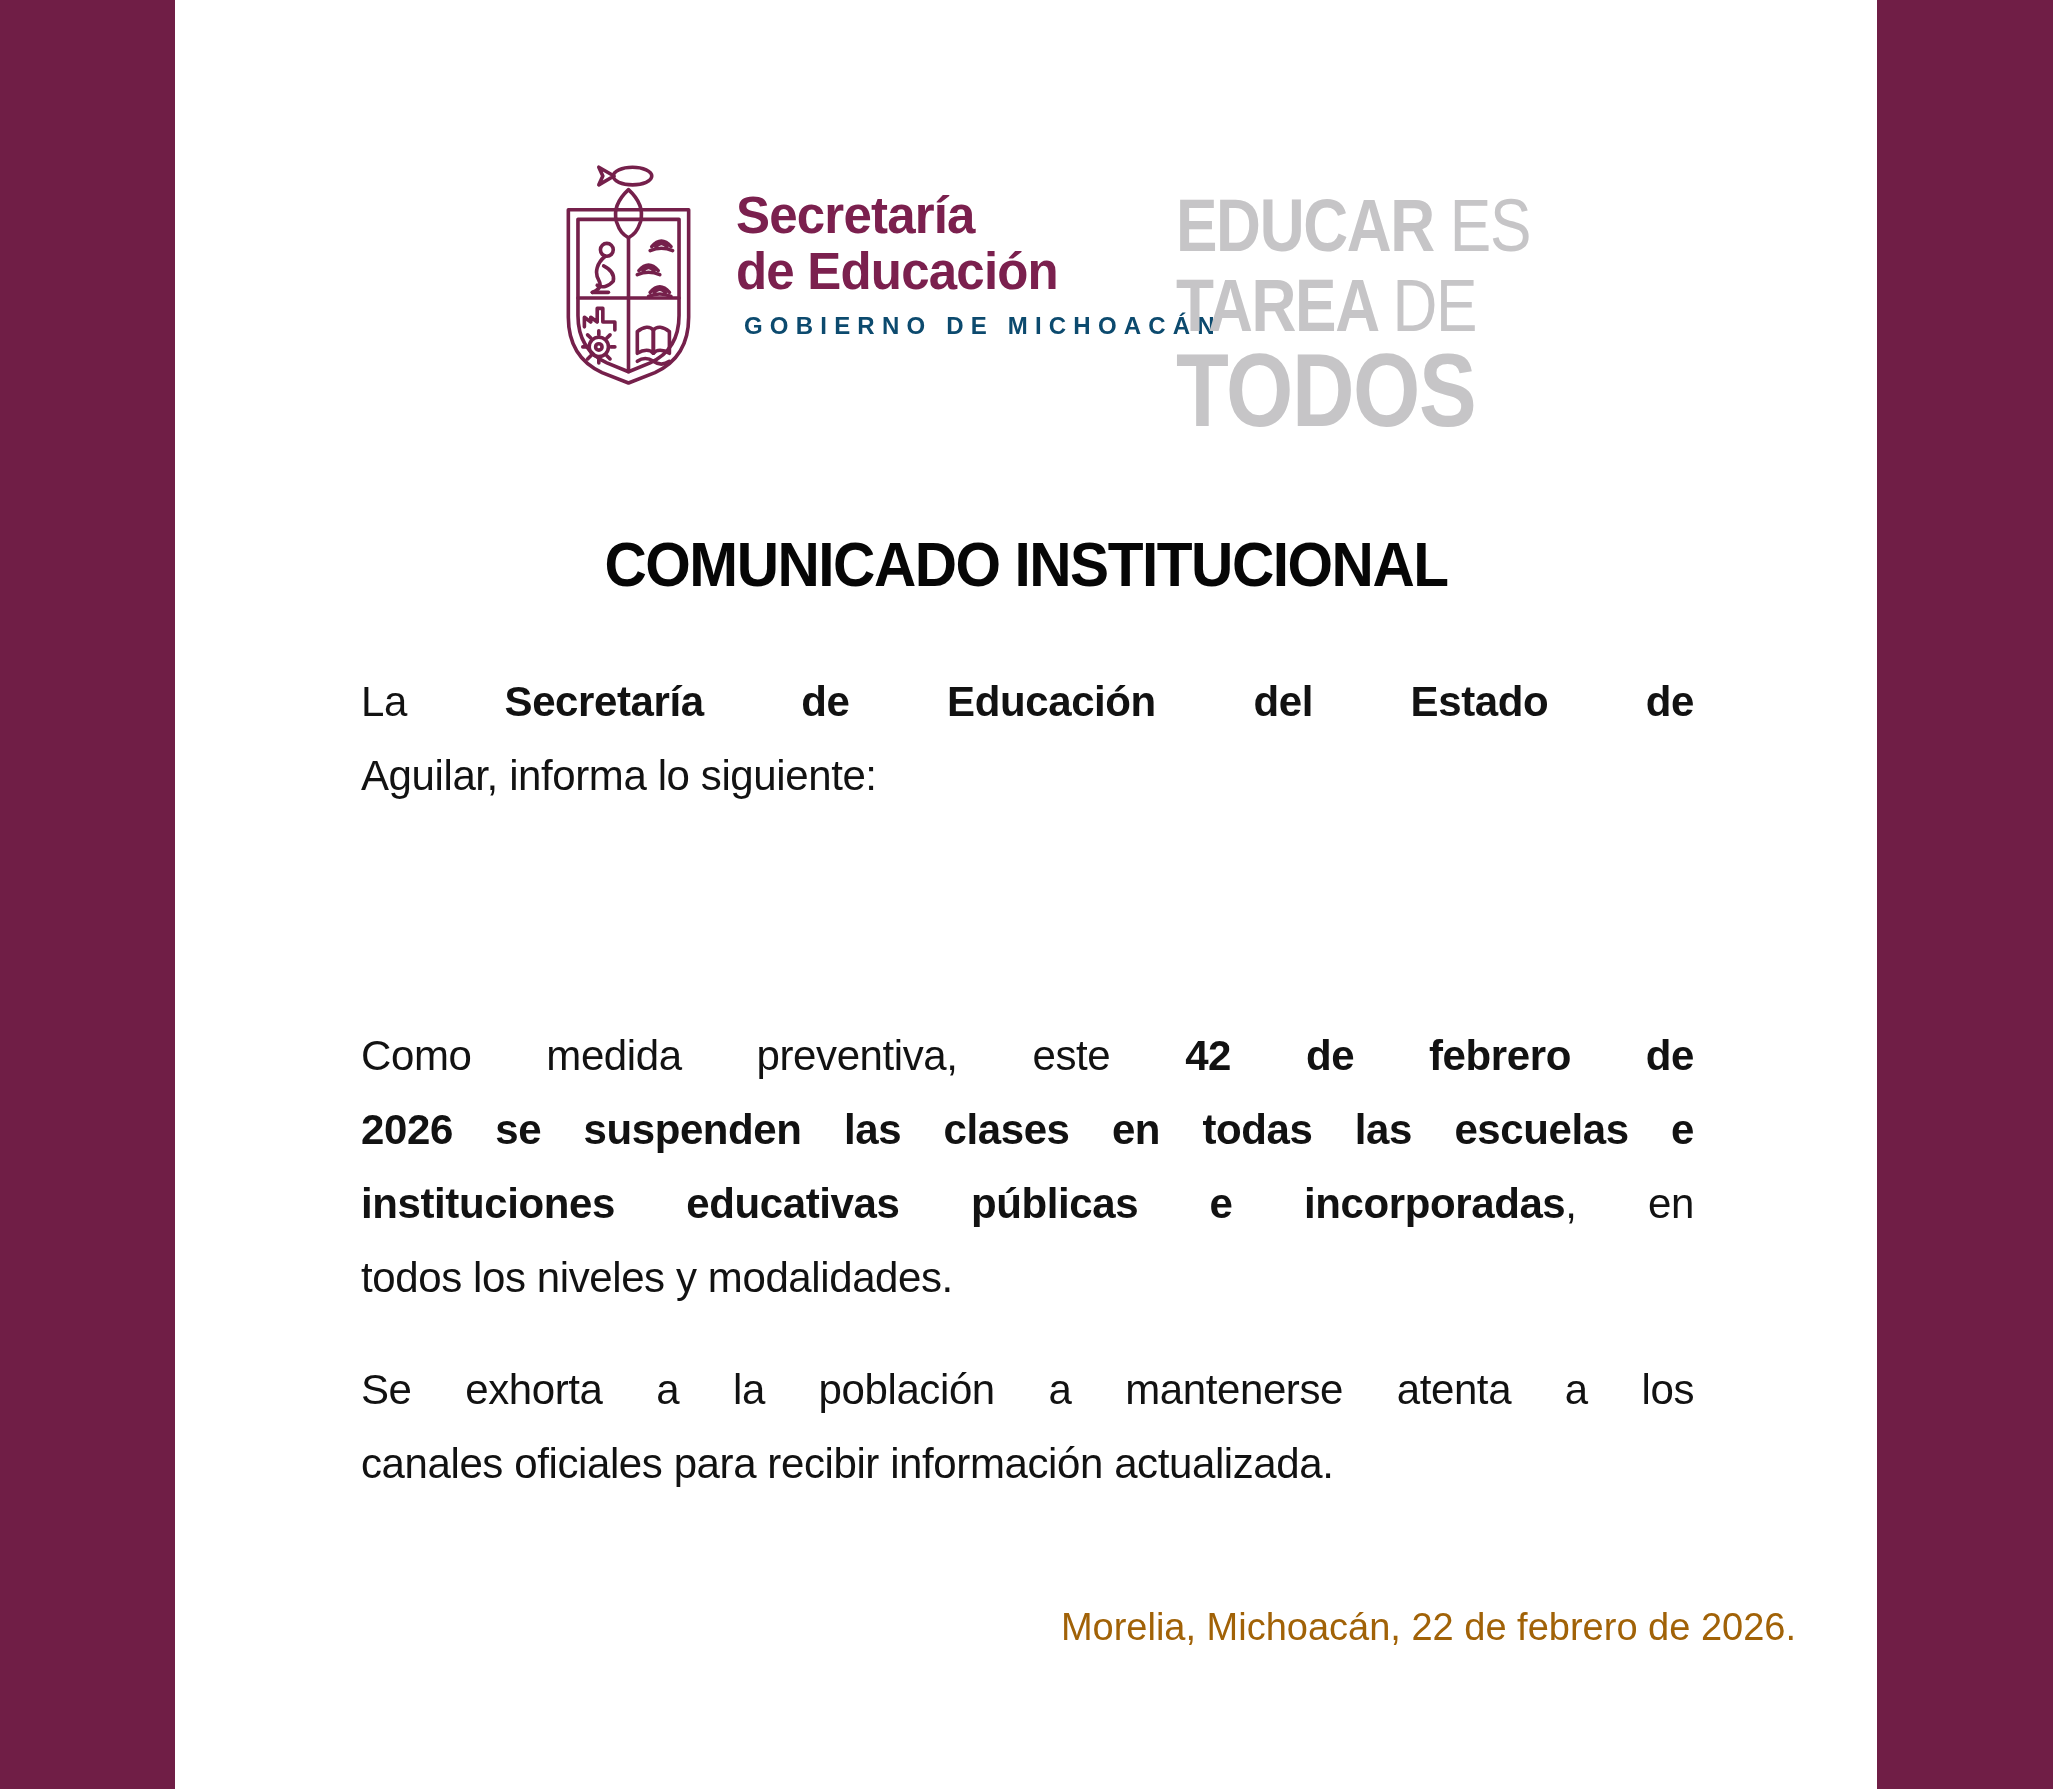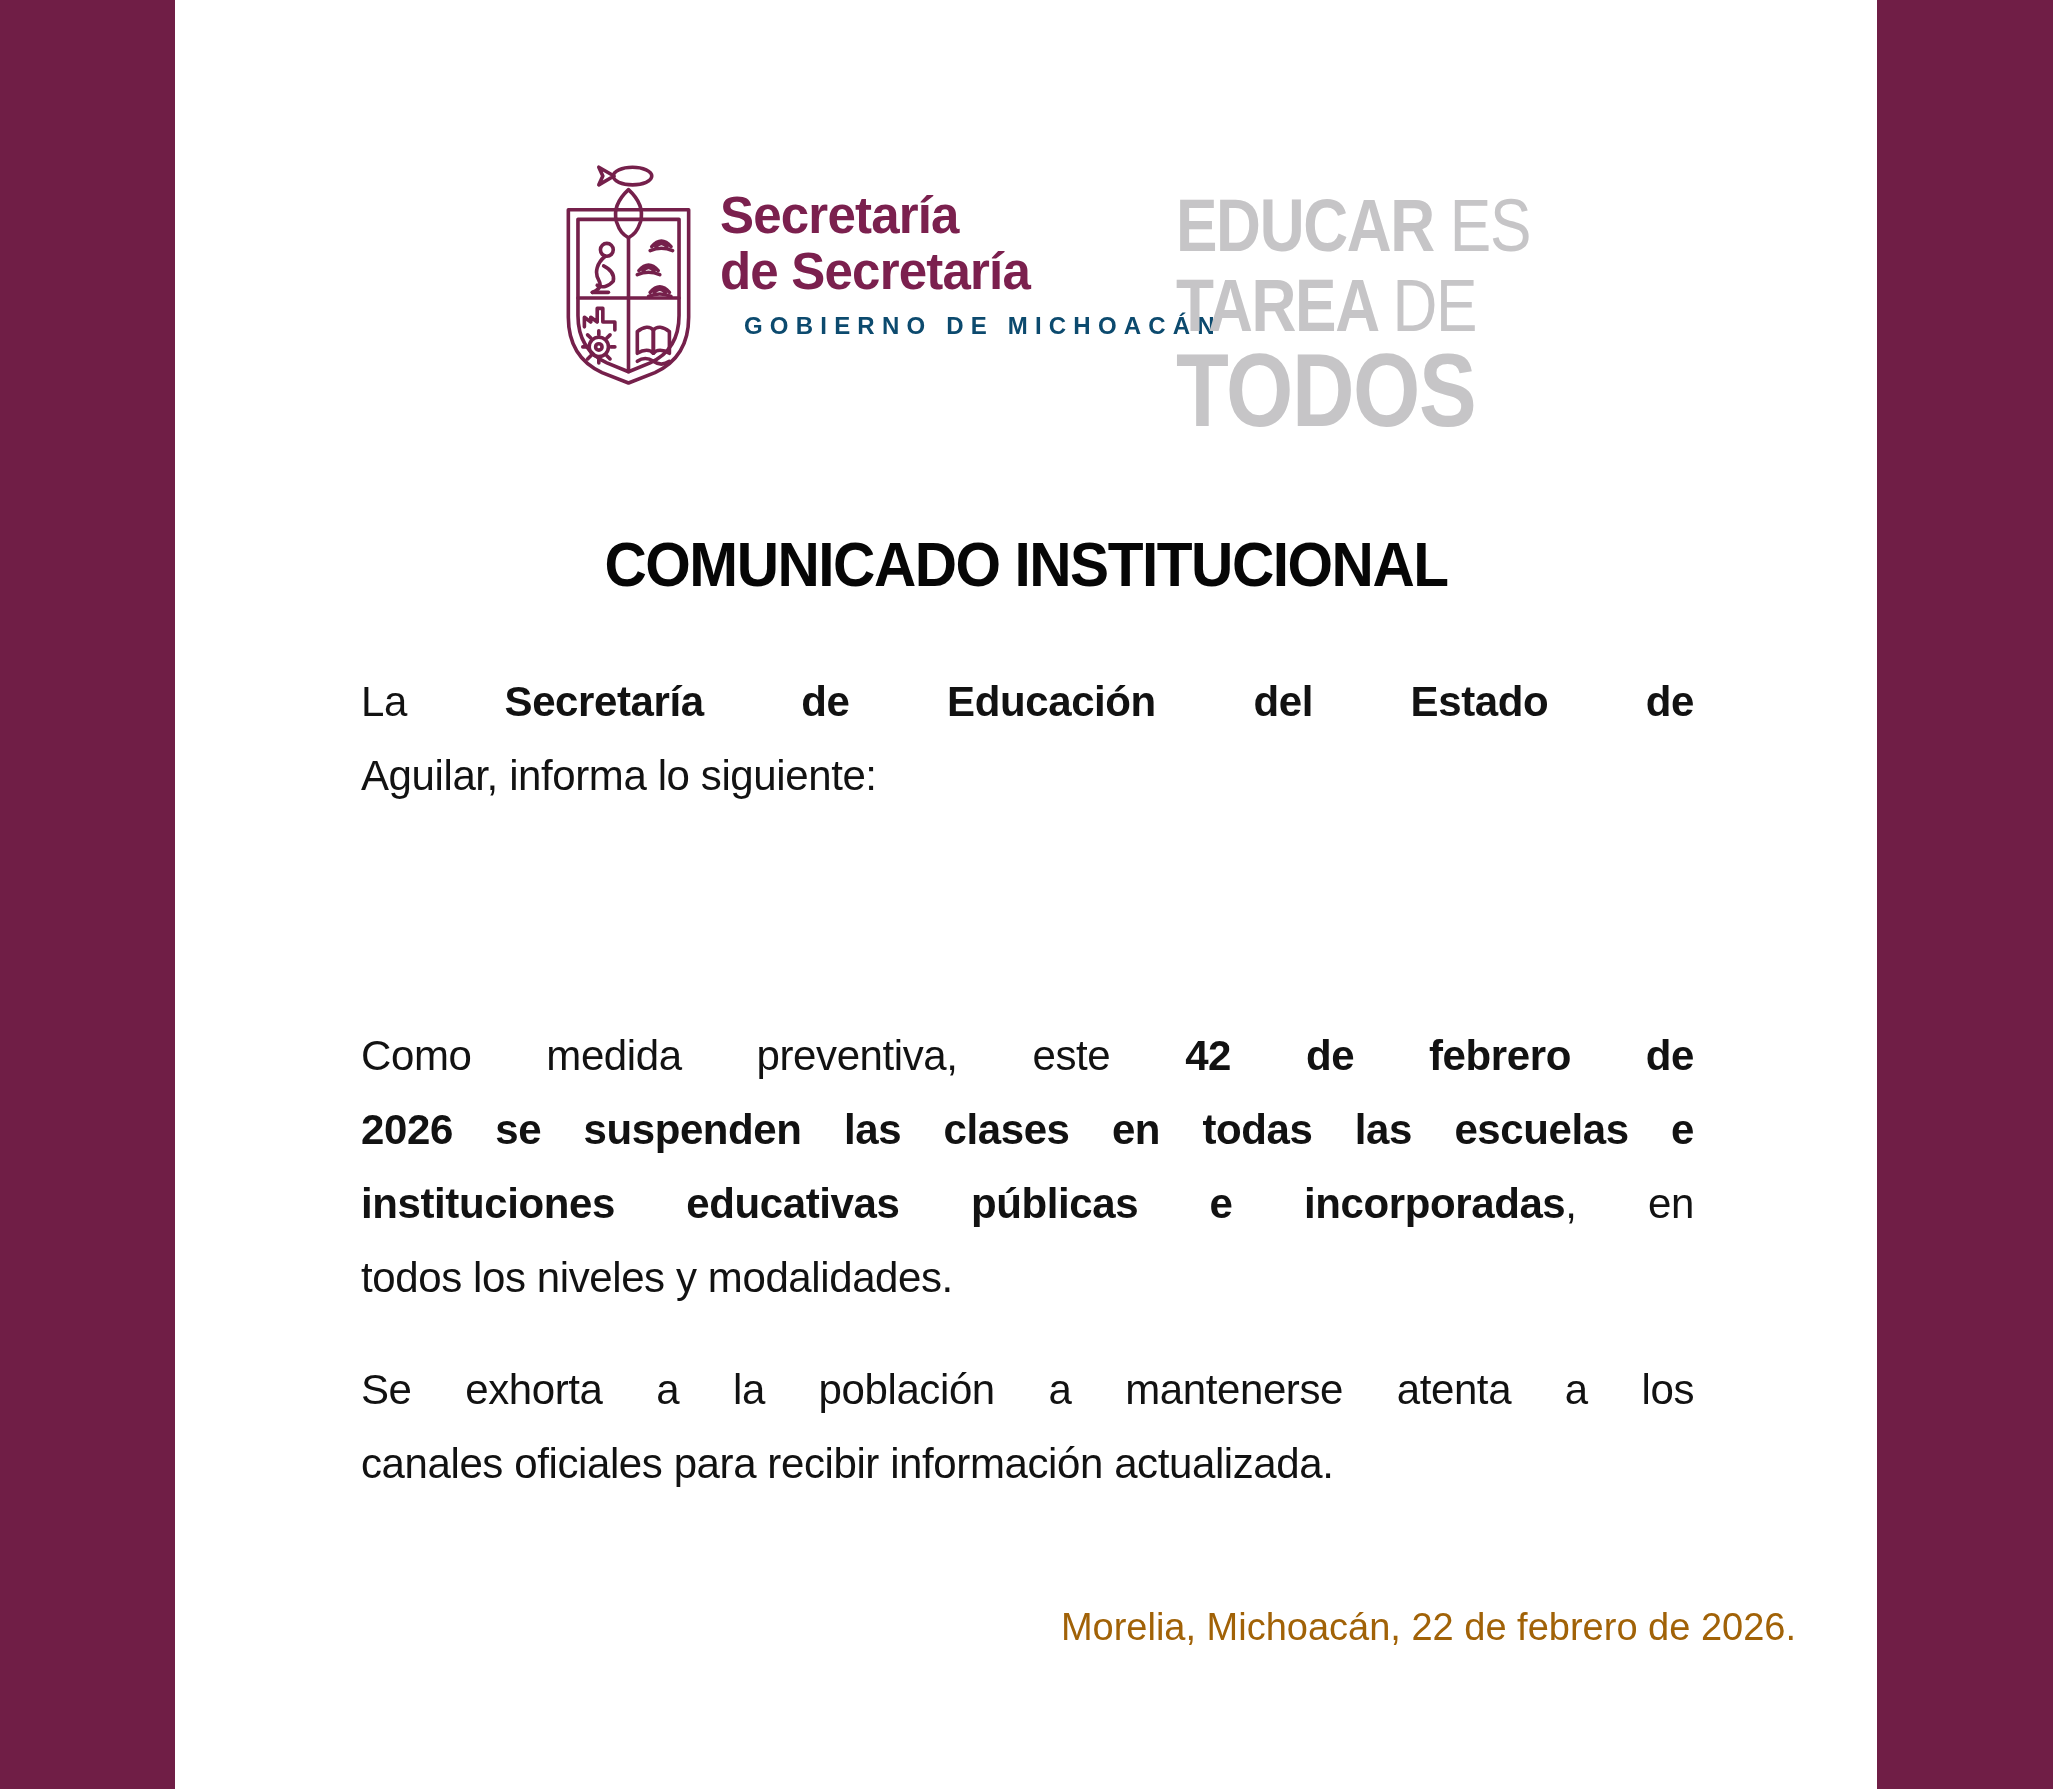--- a/index.html
+++ b/index.html
@@ -11,21 +11,21 @@
   }
   .page{position:relative;width:2053px;height:1789px;background:#ffffff;}
 
   
   .band{position:absolute;top:0;height:100%;background:#701E46;}
   .band-left{left:0;width:175px;}
   .band-right{right:0;width:176px;}
 
   
   .shield{position:absolute;left:557px;top:160px;width:143px;height:227px;}
-  .logo-text{position:absolute;left:720px;top:188px;color:#7B204E;}
+  .logo-text{position:absolute;left:736px;top:188px;color:#7B204E;}
   .logo-text .agency{
     font-size:51px;line-height:56px;font-weight:700;letter-spacing:-0.8px;
   }
   .logo-gov{
     position:absolute;left:744px;top:312px;
     font-size:24px;font-weight:700;letter-spacing:7.2px;color:#0c4a6e;
   }
 
   
   .slogan{
@@ -114,21 +114,21 @@
     <circle cx="52" cy="233" r="4"></circle>
     <path d="M52,218 L52,213 M52,248 L52,253 M37,233 L32,233 M67,233 L72,233 M42,222 L38,218 M62,222 L66,218 M42,244 L38,248 M62,244 L66,248"></path>
 
     <path d="M100,214 C108,207 116,207 120,212 L120,241 C116,236 108,236 100,241 Z"></path>
     <path d="M140,214 C132,207 124,207 120,212 L120,241 C124,236 132,236 140,241 Z"></path>
     <path d="M100,251 Q110,244 120,251 Q130,258 140,251"></path>
   </svg>
 
   <div class="logo-text">
     <div class="agency">Secretaría</div>
-    <div class="agency">de Secretaría</div>
+    <div class="agency">de Educación</div>
   </div>
   <div class="logo-gov">GOBIERNO DE MICHOACÁN</div>
 
   <div class="slogan">
       <div class="tline line-just"><span class="seg bold">EDUCAR </span><span class="seg">ES</span></div>
       <div class="tline line-just"><span class="seg bold">TAREA </span><span class="seg">DE</span></div>
       <div class="tline line-just line-large"><span class="seg bold">TODOS</span></div>
     </div>
 
   <div class="doc-title">COMUNICADO INSTITUCIONAL</div>

